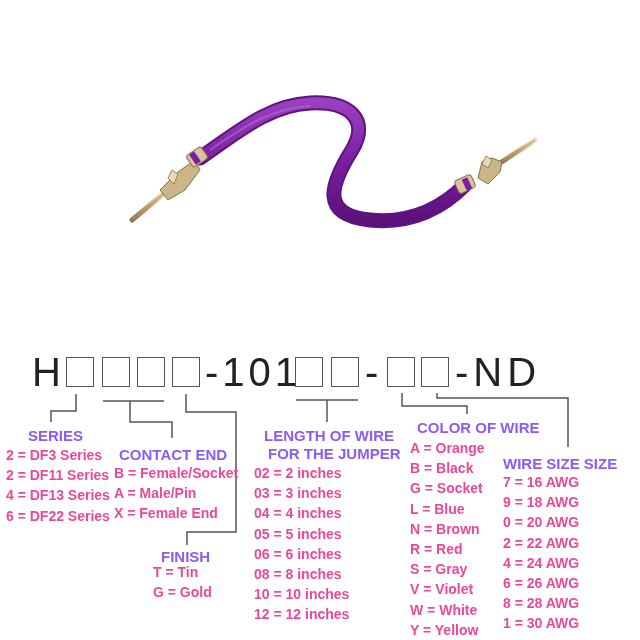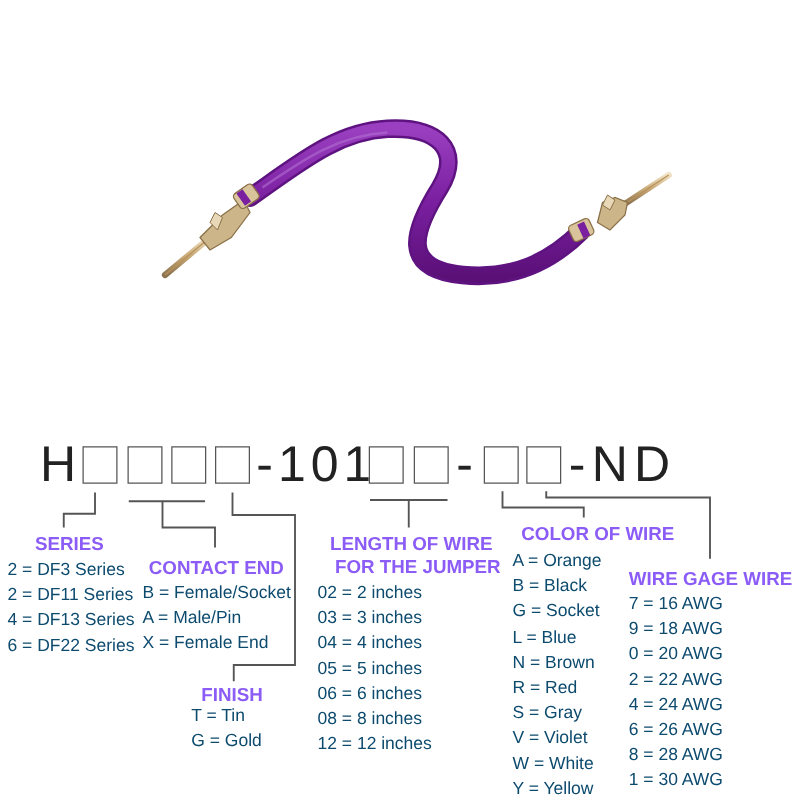--- a/index.html
+++ b/index.html
@@ -4,21 +4,21 @@
   <style>
     html, body { margin: 0; padding: 0; background: #ffffff; }
     body { width: 640px; height: 640px; position: relative; overflow: hidden;
            font-family: "Liberation Sans", sans-serif; color: #2b2b2b; }
     .photo { position: absolute; left: 0; top: 0; width: 640px; height: 330px; }
     .pn-char { position: absolute; top: 350px; font-size: 40px; line-height: 44px; color: #222;
                font-family: "Liberation Sans", sans-serif; letter-spacing: 0; }
     .box { position: absolute; top: 357px; width: 28px; height: 30px; border: 1.5px solid #555; box-sizing: border-box; background: #fff; }
     .lines { position: absolute; left: 0; top: 0; width: 640px; height: 640px; }
     .hdr { position: absolute; font-weight: bold; font-size: 15px; line-height: 17px; color: #8b5cf6; white-space: nowrap; }
-    .list { position: absolute; font-size: 14px; line-height: 20.2px; color: #0c4a6e; white-space: nowrap; }
+    .list { position: absolute; font-size: 14px; line-height: 20.2px; color: #ec4899; white-space: nowrap; font-weight: bold; }
     .list div { height: 20.2px; }
   </style>
 </head>
 <body>
 
 <svg class="photo" viewBox="0 0 640 330" xmlns="http://www.w3.org/2000/svg">
   <defs>
     <linearGradient id="metal" x1="0" y1="0" x2="0" y2="1">
       <stop offset="0" stop-color="#f0e2c4"></stop>
       <stop offset="0.5" stop-color="#c8a875"></stop>
@@ -109,38 +109,39 @@
 
 <div class="hdr" style="left:264px; top:427px;">LENGTH OF WIRE</div>
 <div class="hdr" style="left:268px; top:445px;">FOR THE JUMPER</div>
 <div class="list" style="left:254px; top:463px;">
   <div>02 = 2 inches</div>
   <div>03 = 3 inches</div>
   <div>04 = 4 inches</div>
   <div>05 = 5 inches</div>
   <div>06 = 6 inches</div>
   <div>08 = 8 inches</div>
+  <div>10 = 10 inches</div>
   <div>12 = 12 inches</div>
 </div>
 
 <div class="hdr" style="left:417px; top:419px;">COLOR OF WIRE</div>
 <div class="list" style="left:410px; top:438px;">
   <div>A = Orange</div>
   <div>B = Black</div>
   <div>G = Socket</div>
   <div>L = Blue</div>
   <div>N = Brown</div>
   <div>R = Red</div>
   <div>S = Gray</div>
   <div>V = Violet</div>
   <div>W = White</div>
   <div>Y = Yellow</div>
 </div>
 
-<div class="hdr" style="left:503px; top:455px;">WIRE GAGE WIRE</div>
+<div class="hdr" style="left:503px; top:455px;">WIRE SIZE SIZE</div>
 <div class="list" style="left:503px; top:472px;">
   <div>7 = 16 AWG</div>
   <div>9 = 18 AWG</div>
   <div>0 = 20 AWG</div>
   <div>2 = 22 AWG</div>
   <div>4 = 24 AWG</div>
   <div>6 = 26 AWG</div>
   <div>8 = 28 AWG</div>
   <div>1 = 30 AWG</div>
 </div>

